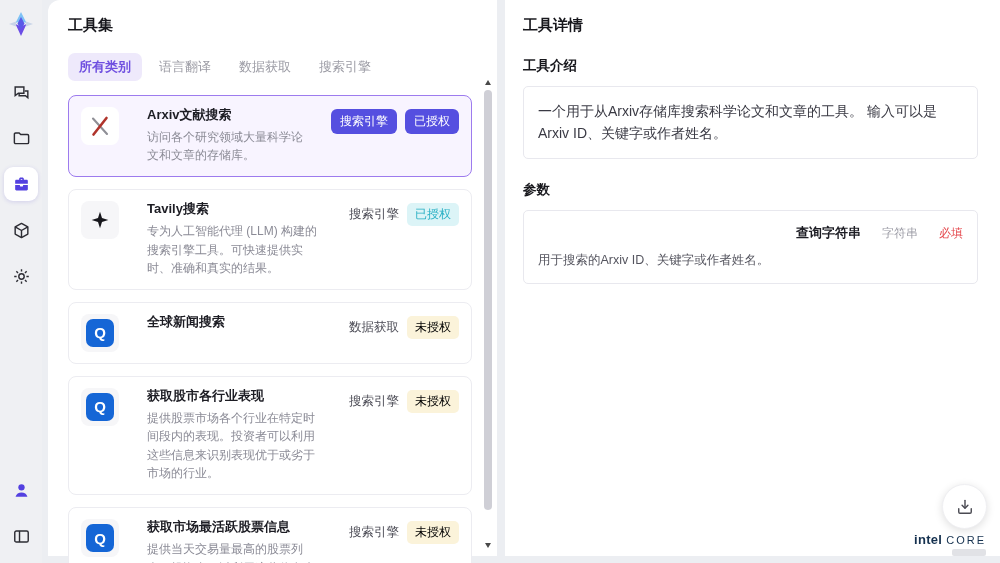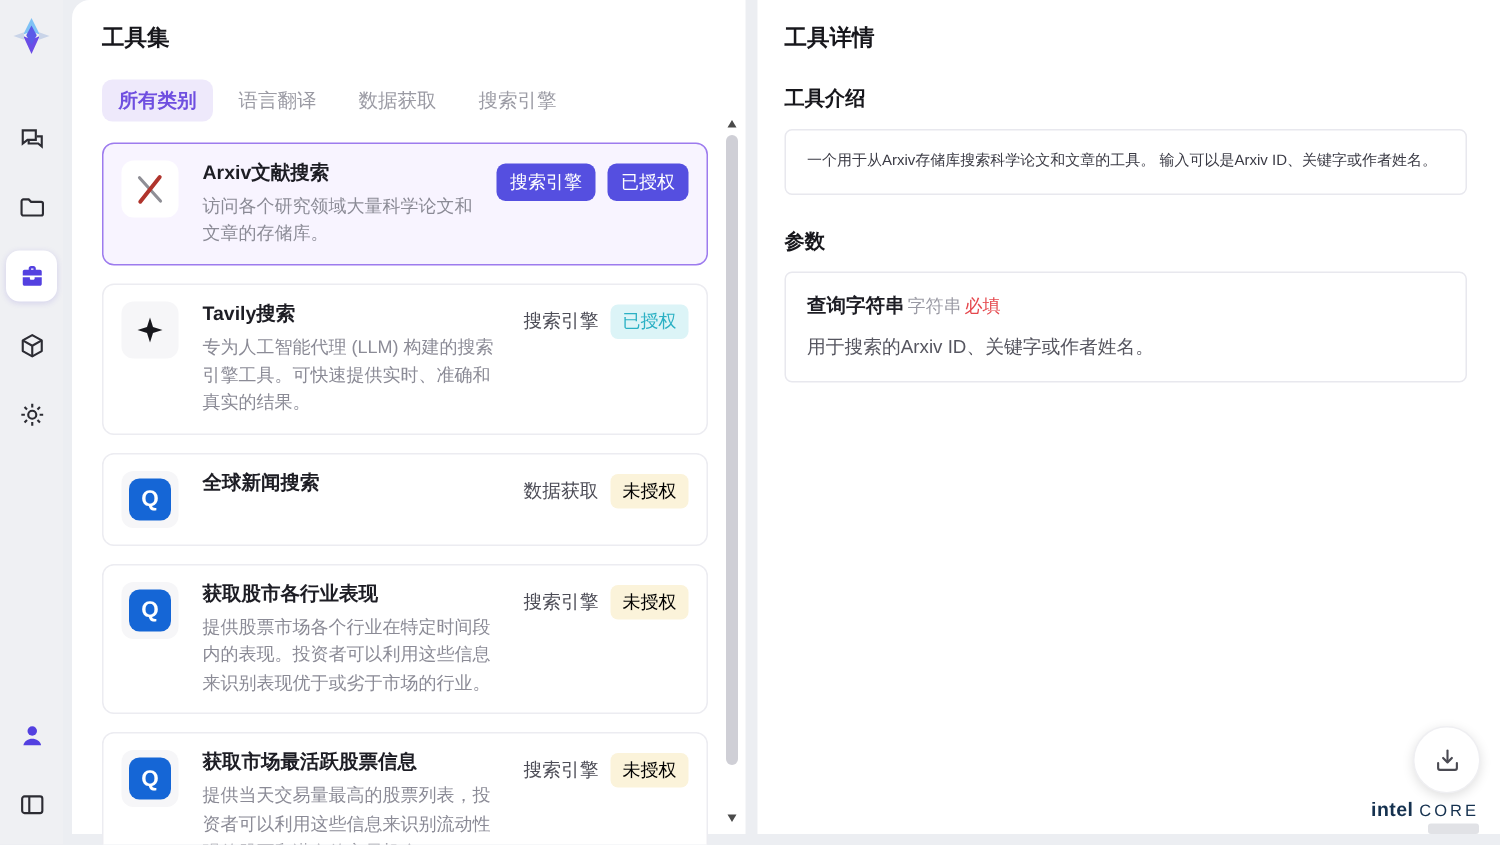--- a/index.html
+++ b/index.html
@@ -24,21 +24,21 @@
 
   .h-title { font-size:15px; font-weight:bold; color:#17171c; }
 
   
   .tabs { display:flex; align-items:center; gap:6px; margin-top:18px;text-align:right; }
   .tab { font-size:13px; color:#9b9ba4; padding:5px 11px; border-radius:7px; cursor:pointer; white-space:nowrap; }
   .tab.active { background:#eee9fb; color:#6f4fe0; font-weight:bold; }
 
   
   .cards { margin-top:14px; display:flex; flex-direction:column; gap:12px; width:404px; }
-  .card { display:flex; gap:16px; padding:11px 12px; background:#fff; border:1px solid #ececf1; border-radius:8px; cursor:pointer; }
+  .card { display:flex; gap:28px; padding:11px 12px; background:#fff; border:1px solid #ececf1; border-radius:8px; cursor:pointer; }
   .card.selected { background:#f8f4ff; border:1.5px solid #9d7bee; }
   .tool-ico { width:38px; height:38px; flex:0 0 38px; border-radius:8px; background:#f6f6f8; display:flex; align-items:center; justify-content:center; }
   .card.selected .tool-ico { background:#ffffff; }
   .tool-body { flex:1; min-width:0; }
   .tool-name { font-size:13px; font-weight:bold; color:#1d1d24; line-height:1.3; }
   .tool-desc { font-size:12px; color:#8b8b96; line-height:1.55; margin-top:4px; }
   .tool-tags { flex:0 0 auto; display:flex; gap:8px; align-items:flex-start; padding-top:2px; }
   .pill-solid { background:#554fe0; color:#fff; font-size:12px; padding:4px 9px; border-radius:6px; white-space:nowrap; }
   .cat-text { font-size:12.5px; color:#4c4c56; white-space:nowrap; padding-top:3px; }
   .pill-status { font-size:12px; padding:3px 8px; border-radius:5px; white-space:nowrap; }
@@ -48,22 +48,22 @@
   
   .sb-track { position:absolute; right:5px; top:84px; width:8px; height:456px; }
   .sb-thumb { position:absolute; top:6px; left:0; width:8px; height:420px; border-radius:4px; background:#cfcfd6; }
   .sb-up, .sb-down { position:absolute; left:1px; width:0; height:0; border-left:3px solid transparent; border-right:3px solid transparent; }
   .sb-up { top:-4px; border-bottom:5px solid #4a4a4a; }
   .sb-down { bottom:-8px; border-top:5px solid #4a4a4a; }
 
   
   .d-sub { font-size:13.5px; font-weight:bold; color:#17171c; margin-top:22px; }
   .d-box { margin-top:11px; border:1px solid #e8e8ee; border-radius:5px; padding:13px 14px; background:#fff; }
-  .d-intro { font-size:10px; color:#3a3a44; line-height:1.6; }
-  .p-row { display:flex; align-items:baseline; gap:2px; }
+  .d-intro { font-size:14px; color:#3a3a44; line-height:1.6; }
+  .p-row { display:flex; align-items:baseline; gap:21px;justify-content:flex-end; }
   .p-name { font-size:13px; font-weight:bold; color:#1d1d24; }
   .p-type { font-size:12px; color:#9a9aa4; }
   .p-req  { font-size:12px; color:#e5484d; }
   .p-desc { font-size:12.5px; color:#55555f; margin-top:9px; line-height:1.5; }
 
   
   .fab { position:absolute; right:13px; bottom:34px; width:45px; height:45px; border-radius:50%; background:#fff; border:1px solid #efeff2; box-shadow:0 2px 8px rgba(0,0,0,.13); display:flex; align-items:center; justify-content:center; cursor:pointer; }
   .brand { position:absolute; right:14px; bottom:7px; text-align:center; color:#15314f; }
   .brand-line { font-size:13px; letter-spacing:.3px; white-space:nowrap;padding-left:44px; }
   .brand-intel { font-weight:bold; }

